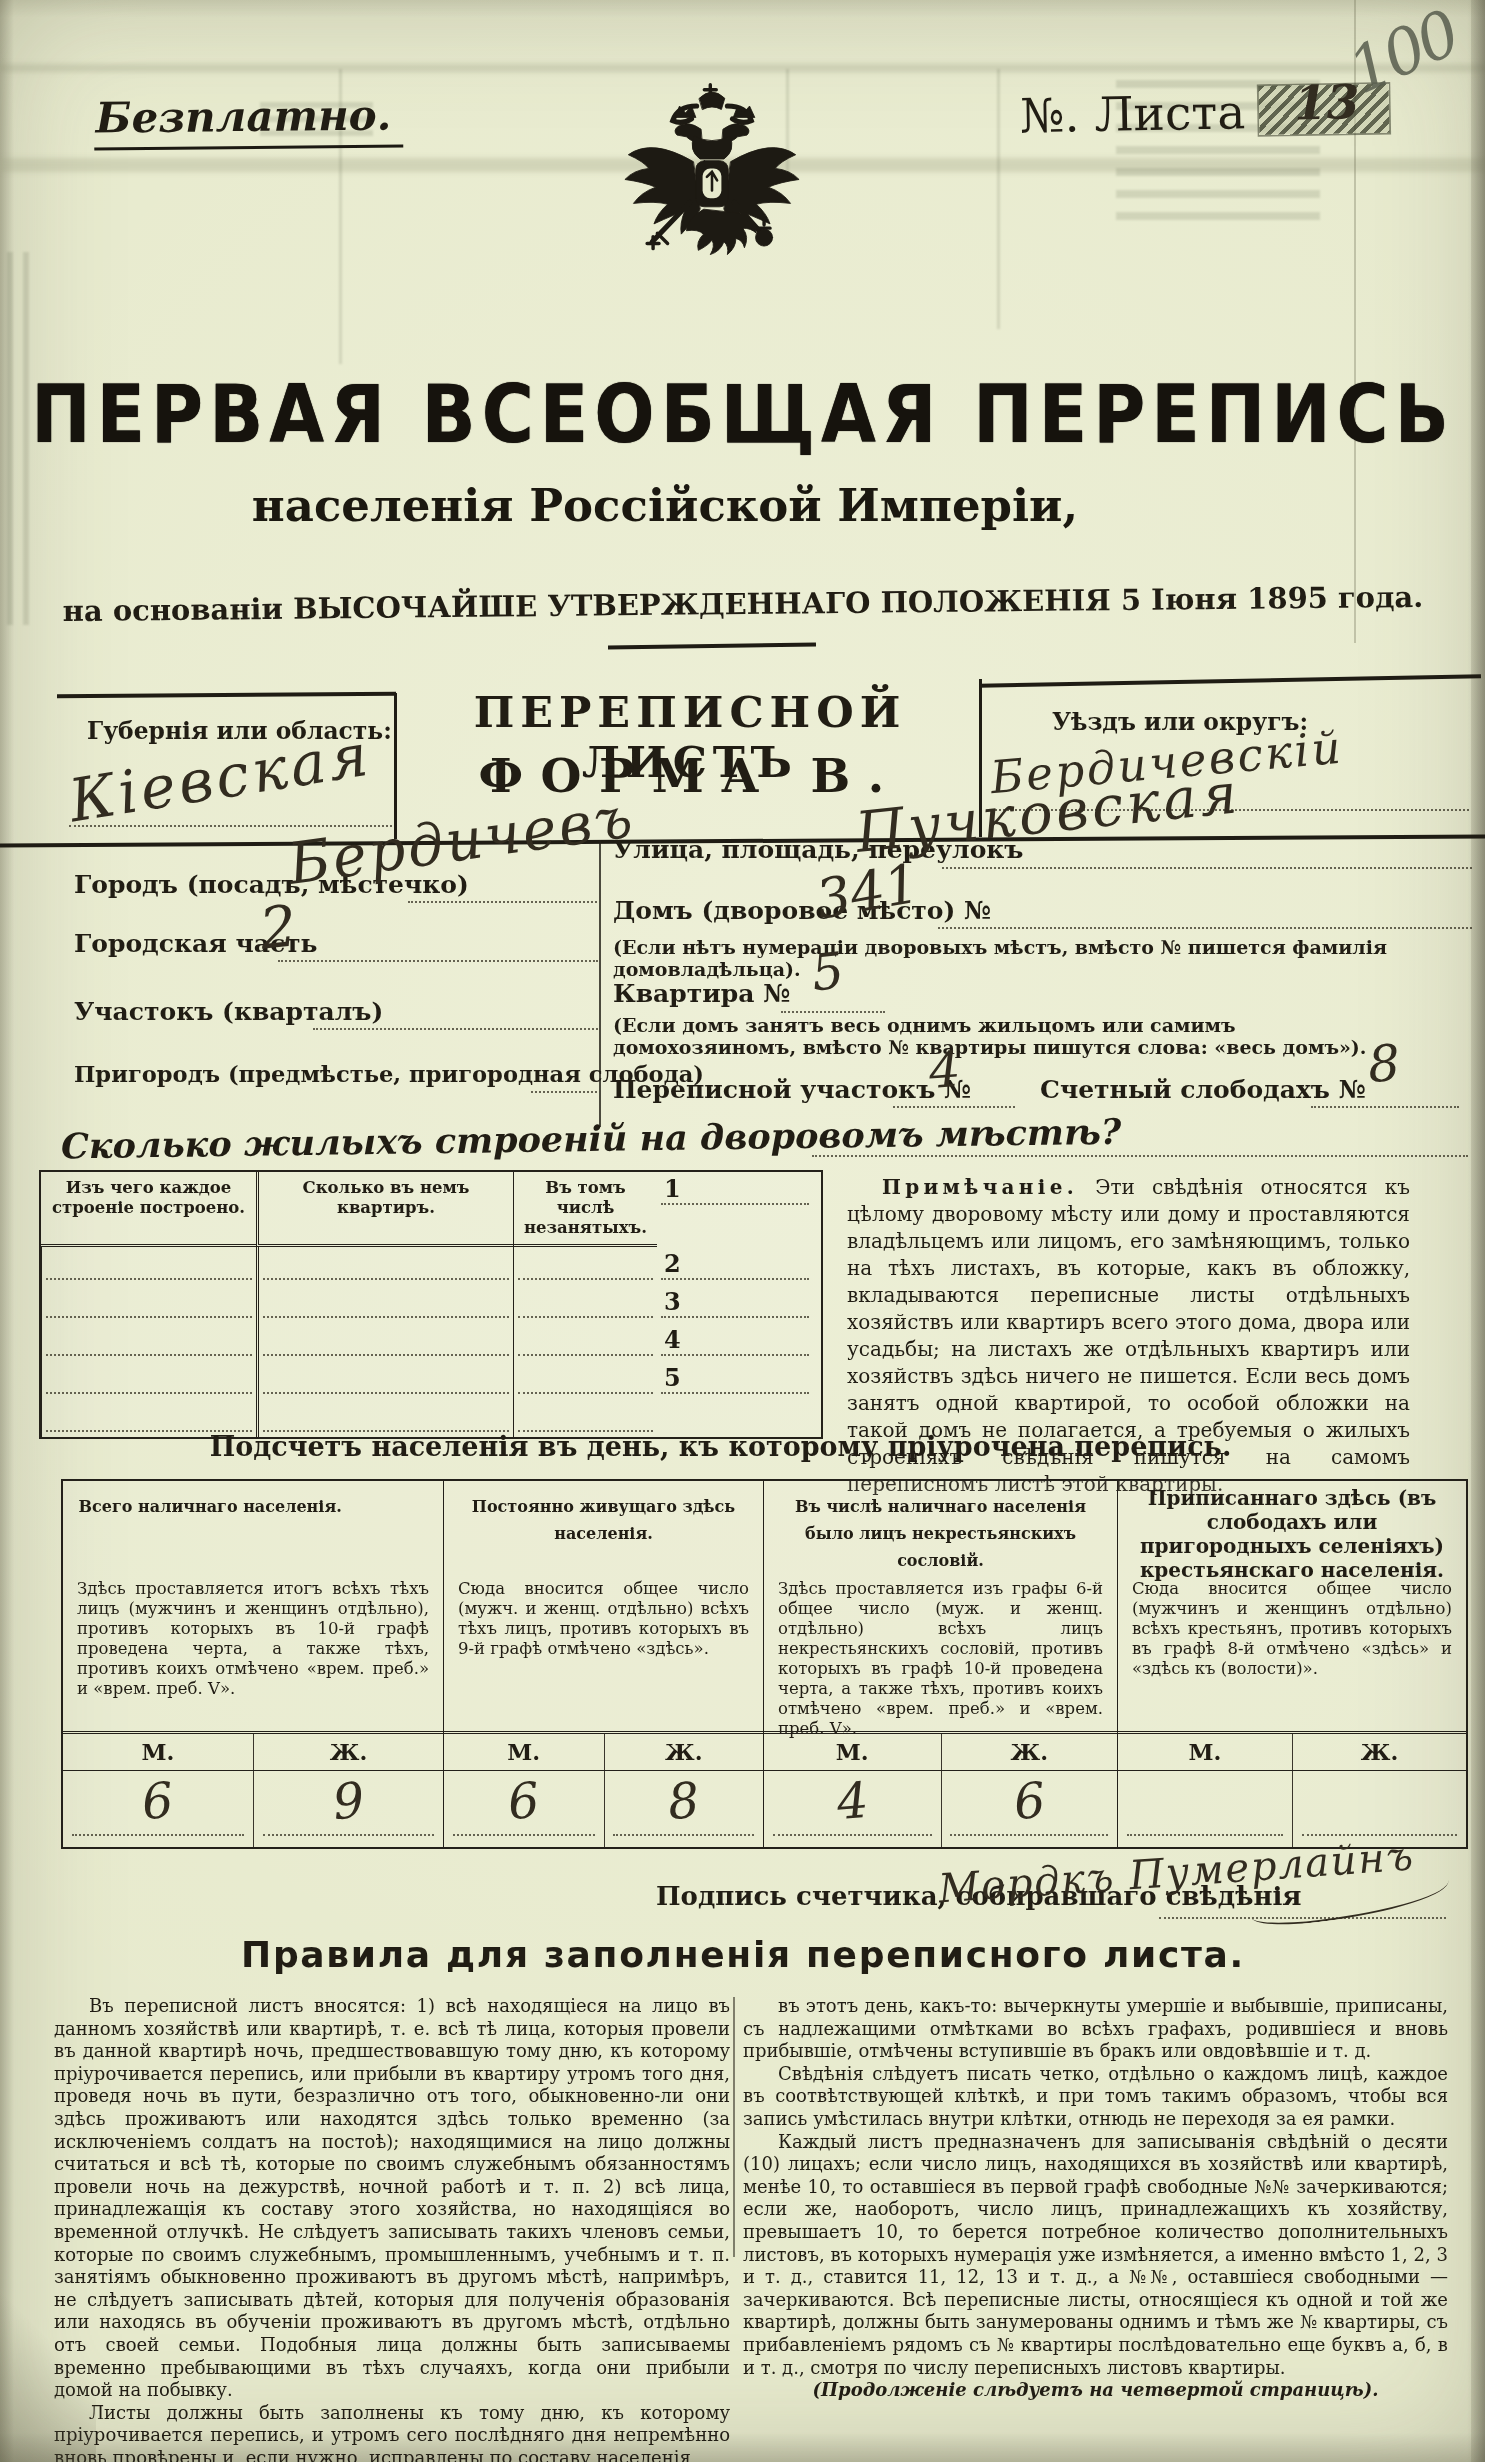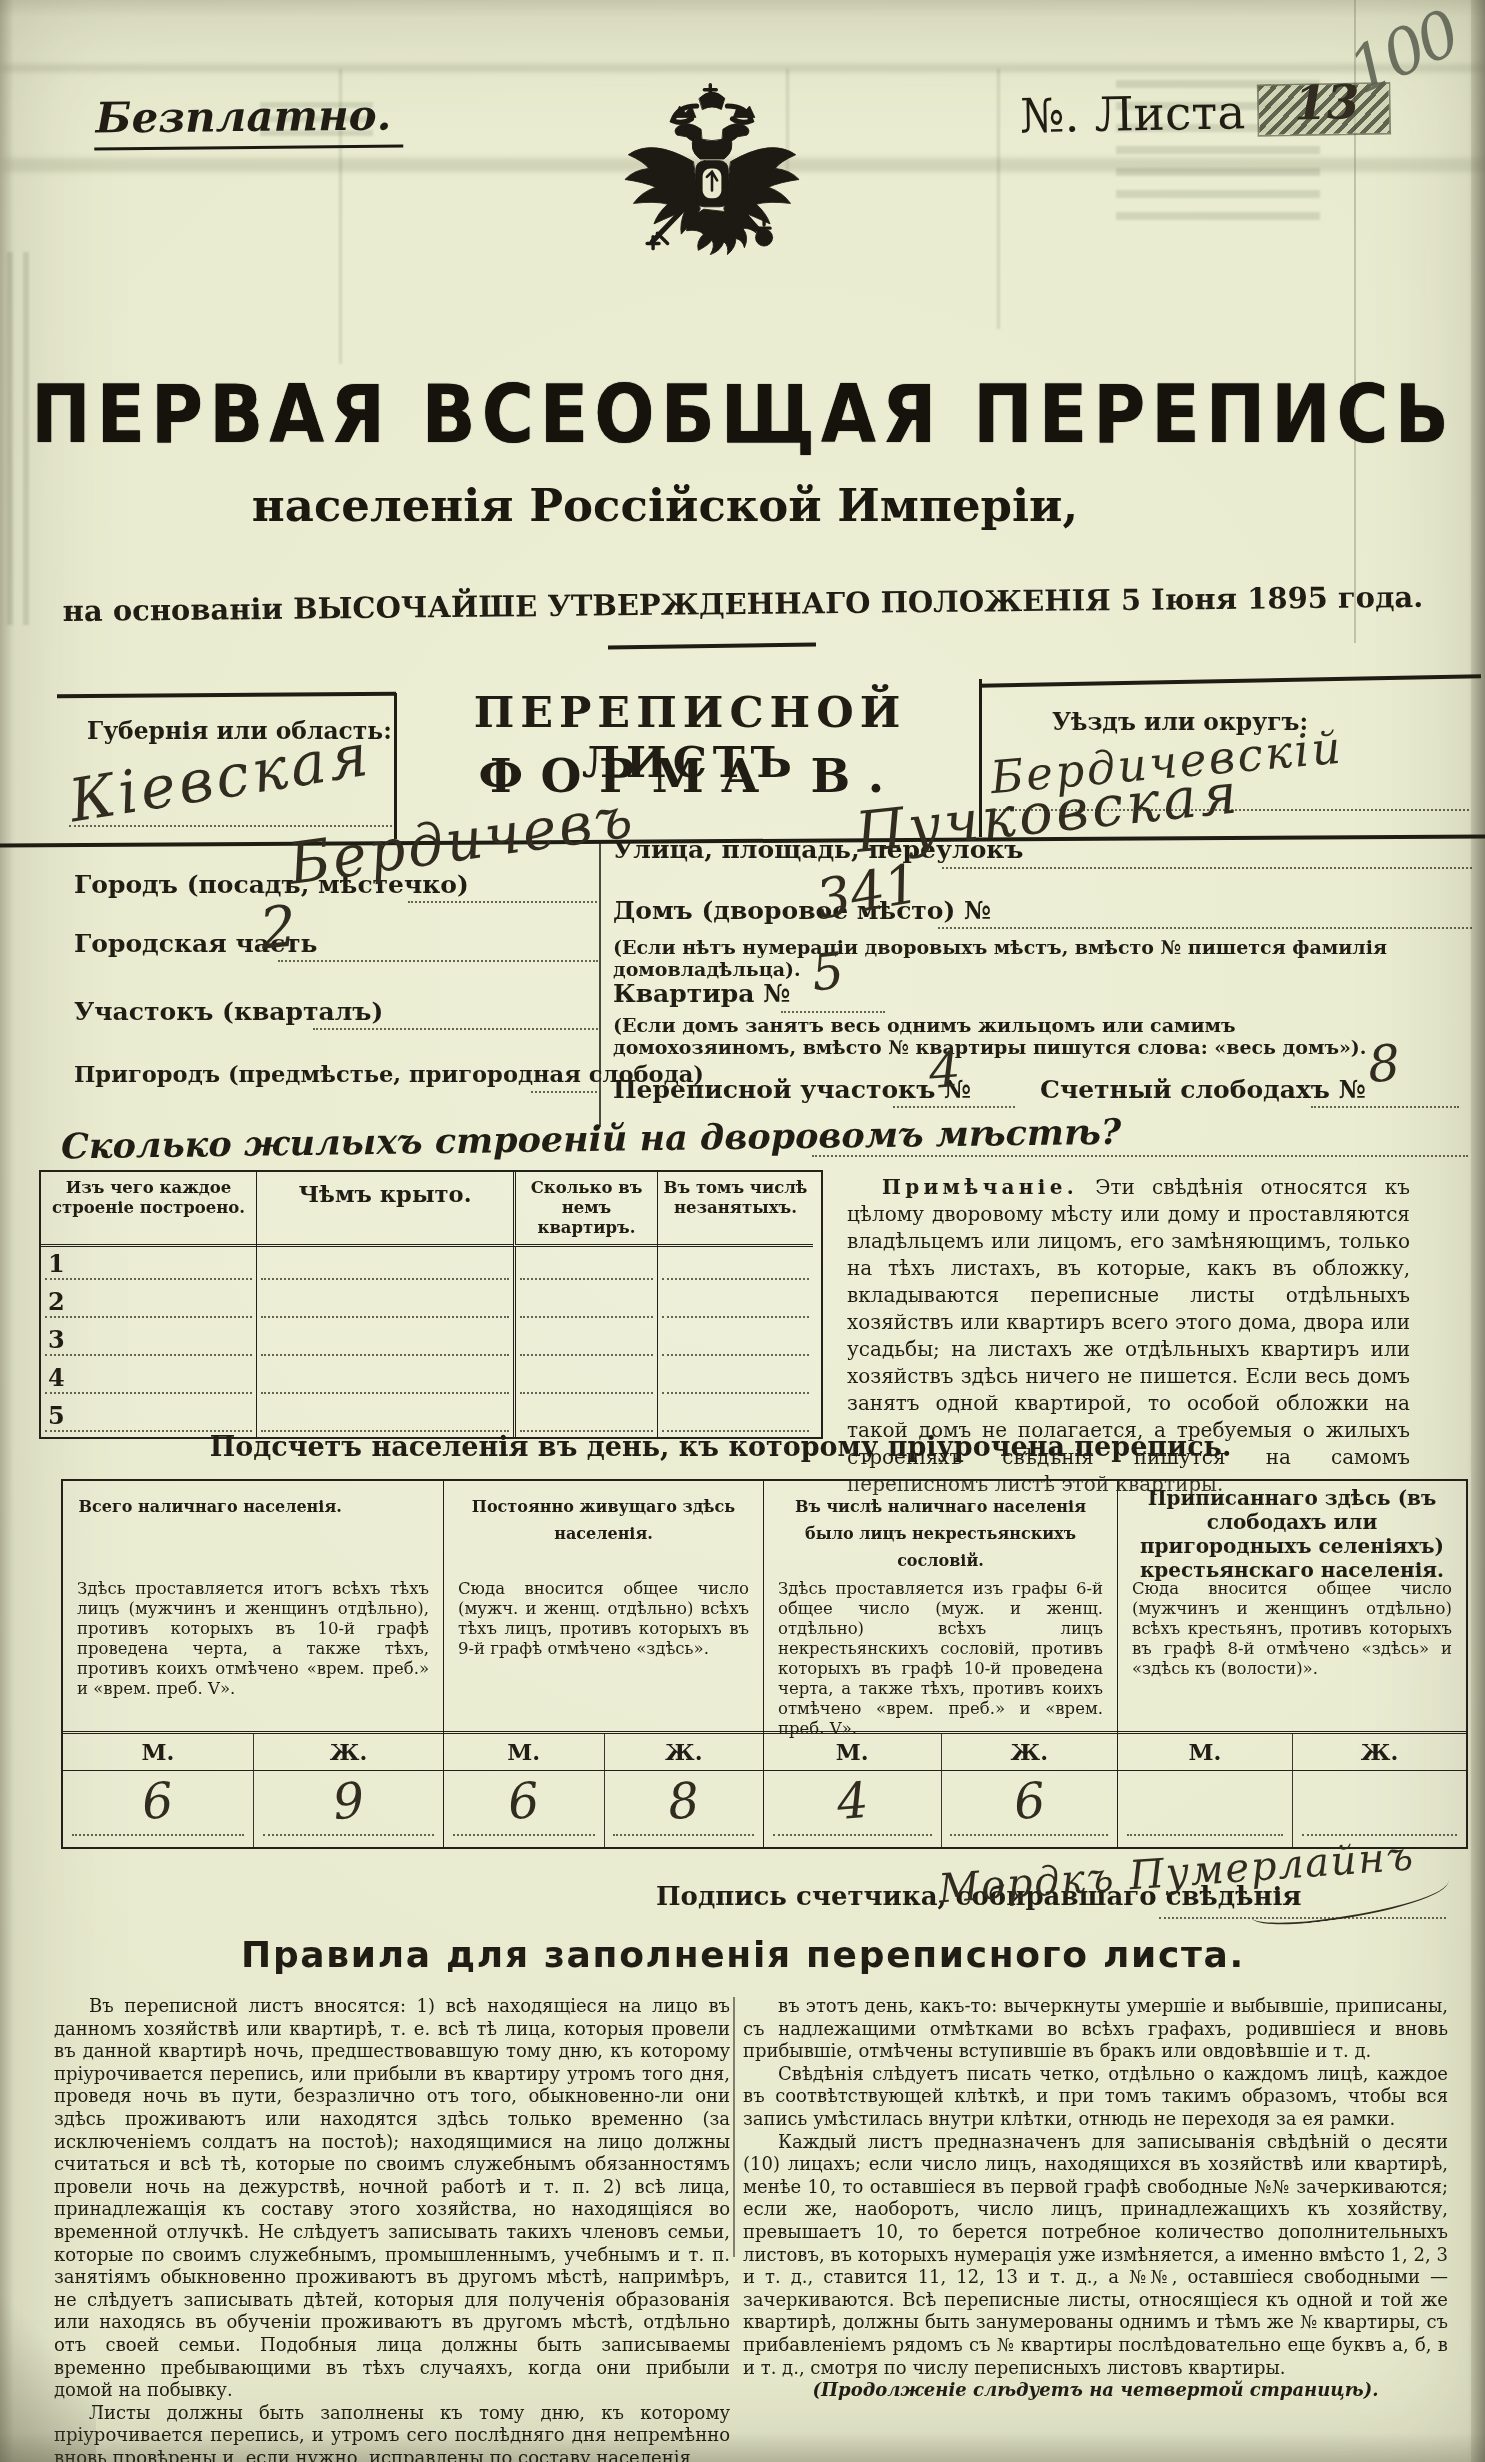--- a/index.html
+++ b/index.html
@@ -164,21 +164,20 @@
   <div class="abs hw" style="left:929px;top:1042px;font-size:49px;transform:rotate(-4deg);z-index:3;">4</div>
   <div class="abs lbl" style="left:1040px;top:1075px;font-size:25px;">Счетный слободахъ №</div>
   <div class="dots" style="left:1311px;top:1106px;width:148px;"></div>
   <div class="abs hw" style="left:1368px;top:1035px;font-size:50px;transform:rotate(-4deg);z-index:3;">8</div>
 
   <div class="abs" style="left:61px;top:1118px;font-style:italic;font-weight:bold;font-size:35px;transform:rotate(-0.8deg);">Сколько жилыхъ строеній на дворовомъ мѣстѣ?</div>
   <div class="dots" style="left:812px;top:1155px;width:656px;"></div>
 
   <div class="btable">
     <div class="bth">Изъ чего каждое строеніе построено.</div>
-    <div class="bth bl2" style="font-size:22.6px;padding-top:12px;">Чѣмъ крыто.</div>
     <div class="bth bl3">Сколько въ немъ квартиръ.</div>
     <div class="bth bl2">Въ томъ числѣ незанятыхъ.</div>
 
     <div class="btc">
         <span class="rownum">1</span>
         <span class="dots"></span>
       </div>
     <div class="btc bl2">
         <span class="dots"></span>
       </div>

